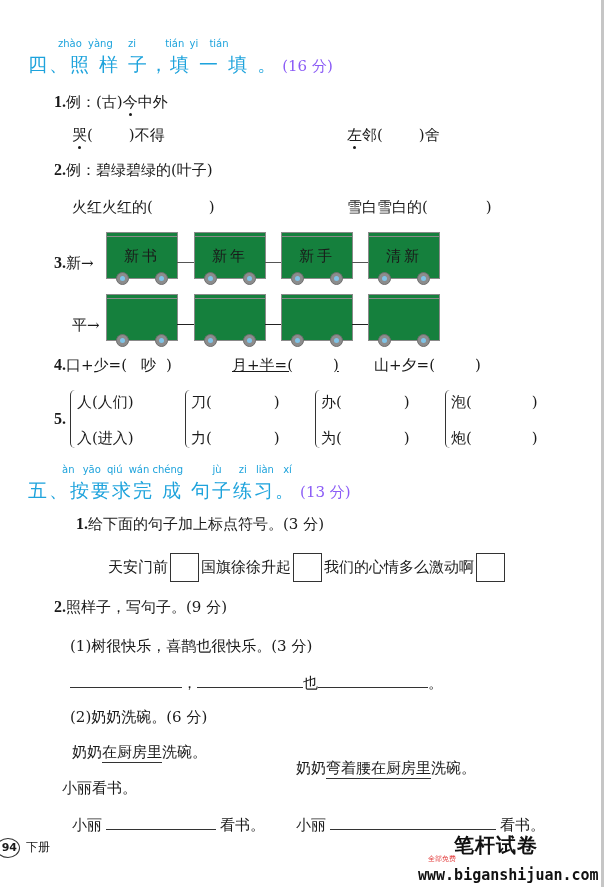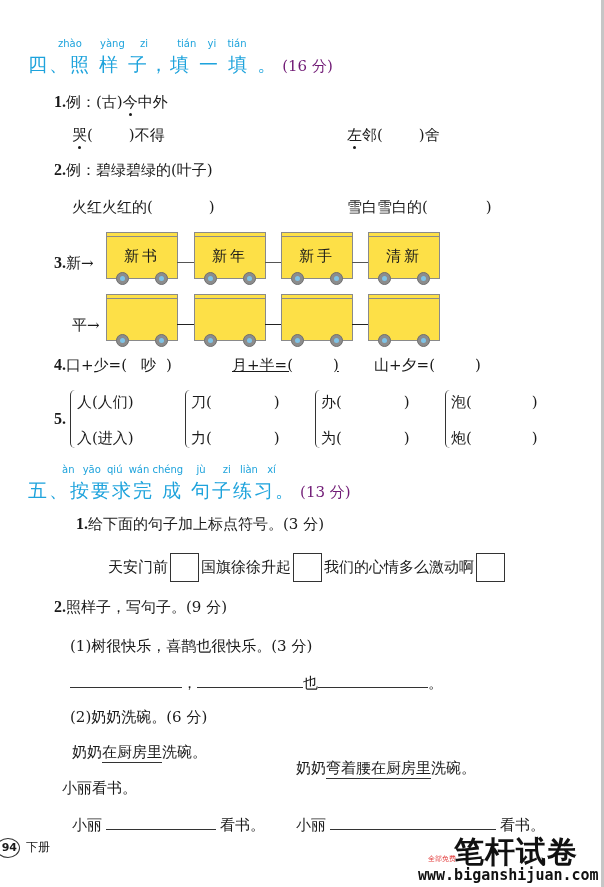--- a/index.html
+++ b/index.html
@@ -5,54 +5,54 @@
     html, body { margin: 0; padding: 0; }
     body {
       width: 604px; height: 887px; position: relative; overflow: hidden;
       background: #ffffff; color: #1a1a1a;
       font-family: "DejaVu Serif", "Liberation Serif", serif;
       font-size: 15px;
     }
     .right-edge { position: absolute; top: 0; right: 0; width: 3px; height: 887px; background: #c6c6c6; }
     .abs { position: absolute; white-space: nowrap; }
     .sec-title { color: #1ea3dc; font-family: "DejaVu Sans", "Liberation Sans", sans-serif; font-size: 19px; letter-spacing: 2px; }
-    .sec-title .score { color: #701a75; font-family: "DejaVu Serif", "Liberation Serif", serif; font-size: 15px; letter-spacing: 0; margin-left: 4px; }
+    .sec-title .score { color: #8b5cf6; font-family: "DejaVu Serif", "Liberation Serif", serif; font-size: 15px; letter-spacing: 0; margin-left: 4px; }
     .pinyin { color: #1ea3dc; font-family: "DejaVu Sans", "Liberation Sans", sans-serif; font-size: 10px; }
     .qnum { font-weight: bold; font-family: "Liberation Serif", serif; font-size: 16px; }
     .dot-under { position: relative; }
     .dot-under::after { content: ""; position: absolute; left: 50%; bottom: -5px; width: 3px; height: 3px; margin-left: -1.5px; border-radius: 50%; background: #1a1a1a; }
     .gap { display: inline-block; }
     
-    .car { position: absolute; width: 70px; height: 46px; border: 1px solid #8a8a8a; border-top: none; background: #fde047; }
+    .car { position: absolute; width: 70px; height: 46px; border: 1px solid #8a8a8a; border-top: none; background: #15803d; }
     .car::before { content: ""; position: absolute; left: -1px; right: -1px; top: 0; height: 3px; border: 1px solid #8a8a8a; border-left: 1px solid #8a8a8a; }
     .car .label { position: absolute; left: 0; right: 0; top: 15px; text-align: center; font-size: 15px; letter-spacing: 3px; }
     .wheel { position: absolute; bottom: -7px; width: 11px; height: 11px; border-radius: 50%; background: #8c8c8c; border: 1px solid #6e6e6e; }
     .wheel::after { content: ""; position: absolute; left: 3px; top: 3px; width: 5px; height: 5px; border-radius: 50%; background: #7fc3e6; border: 0; }
     .wheel.l { left: 9px; } .wheel.r { right: 9px; }
     .link { position: absolute; height: 1px; background: #555; }
     .box { display: inline-block; width: 27px; height: 27px; border: 1px solid #333; vertical-align: middle; margin: 0 2px; }
     .blank { display: inline-block; border-bottom: 1px solid #333; vertical-align: baseline; height: 14px; }
     .u { border-bottom: 1px solid #333; padding-bottom: 1px; }
     .footer-num { position: absolute; left: -4px; top: 838px; width: 20px; height: 18px; border: 1px solid #333; border-radius: 50%; font-size: 11px; font-weight: bold; text-align: right; line-height: 18px; padding-right: 2px; font-family: "DejaVu Sans", sans-serif; }
     .footer-vol { position: absolute; left: 26px; top: 839px; font-size: 12px; font-family: "DejaVu Sans", sans-serif; }
-    .wm-big { position: absolute; left: 454px; top: 832px; font-size: 30px; font-weight: bold; font-family: "DejaVu Sans", sans-serif; color: #111; letter-spacing: 1px; }
+    .wm-big { position: absolute; left: 454px; top: 832px; font-size: 20px; font-weight: bold; font-family: "DejaVu Sans", sans-serif; color: #111; letter-spacing: 1px; }
     .wm-red { position: absolute; left: 428px; top: 854px; font-size: 7px; color: #e23a3a; font-family: "DejaVu Sans", sans-serif; }
     .wm-url { position: absolute; left: 418px; top: 866px; font-size: 15px; font-family: "DejaVu Sans Mono", "Liberation Mono", monospace; color: #111; font-weight: bold; }
   </style>
 </head>
 <body>
 
 <div class="right-edge"></div>
 
 <div class="abs pinyin" style="left:58px; top:38px;">
   <span>zhào</span>
-  <span style="margin-left:15px">yàng</span>
+  <span style="margin-left:3px">yàng</span>
   <span style="margin-left:12px">zi</span>
   <span style="margin-left:26px">tián</span>
-  <span style="margin-left:8px">yi</span>
+  <span style="margin-left:2px">yi</span>
   <span style="margin-left:8px">tián</span>
 </div>
 <div class="abs sec-title" style="left:28px; top:52px;">
   <span>四、照 样 子，填 一 填 。</span><span class="score">(16 分)</span>
 </div>
 
 <div class="abs" style="left:54px; top:93px;">
   <span class="qnum">1.</span><span>例：(古)</span><span class="dot-under">今</span><span>中外</span>
 </div>
 <div class="abs" style="left:72px; top:126px;">
@@ -150,21 +150,21 @@
 <div class="abs" style="left:445px; top:390px; width:4px; height:58px; border-left:1px solid #333; border-radius:6px 0 0 6px;"></div>
 <div class="abs" style="left:451px; top:393px;"><span>泡(</span><span class="gap" style="width:60px"></span><span>)</span></div>
 <div class="abs" style="left:451px; top:429px;"><span>炮(</span><span class="gap" style="width:60px"></span><span>)</span></div>
 
 <div class="abs pinyin" style="left:62px; top:464px;">
   <span>àn</span>
   <span style="margin-left:5px">yāo</span>
   <span style="margin-left:3px">qiú</span>
   <span style="margin-left:3px">wán</span>
   <span>chéng</span>
-  <span style="margin-left:10px">jù</span>
+  <span style="margin-left:26px">jù</span>
   <span style="margin-left:14px">zi</span>
   <span style="margin-left:6px">liàn</span>
   <span style="margin-left:6px">xí</span>
 </div>
 <div class="abs sec-title" style="left:28px; top:478px;">
   <span>五、按要求完 成 句子练习。</span><span class="score">(13 分)</span>
 </div>
 
 <div class="abs" style="left:54px; top:515px;margin-left:22px;">
   <span class="qnum">1.</span><span>给下面的句子加上标点符号。(3 分)</span>

